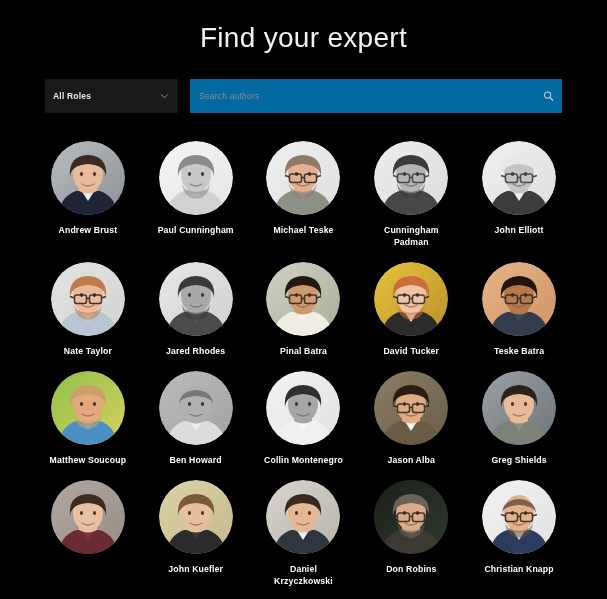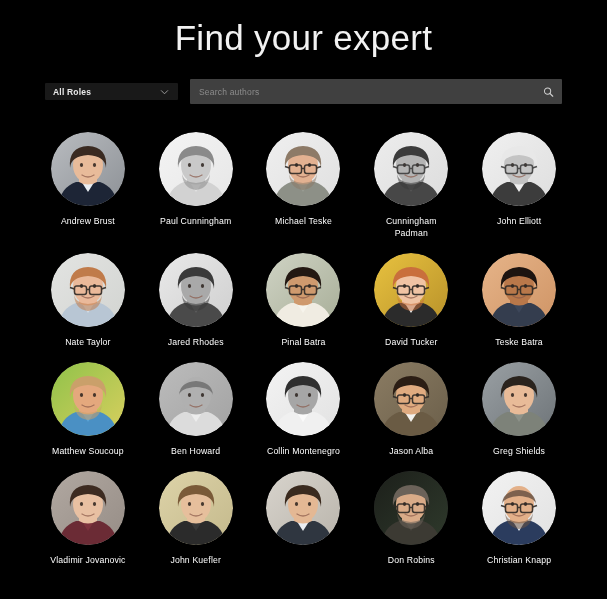--- a/index.html
+++ b/index.html
@@ -19,40 +19,40 @@
   .page {
     width: 607px;
     height: 599px;
     position: relative;
     background: #000000;
   }
 
   
   .page-title {
     text-align: center;
-    font-size: 35px;
+    font-size: 28px;
     font-weight: 400;
     letter-spacing: 0.3px;
     color: #f2f2f2;
     padding-top: 22px;
     line-height: 32px;
   }
 
   
   .filter-bar {
     display: flex;
     align-items: center;
     gap: 12px;
     padding: 0 45px;
     margin-top: 25px;
   }
 
   .select-control {
     position: relative;
-    height: 17px;
+    height: 34px;
     background: #191919;
     border: none;
     border-radius: 1px;
     display: flex;
     align-items: center;
     padding: 0 8px;
     cursor: pointer;
     flex: 0 0 auto;
   }
   .select-control.roles   { width: 133px; }
@@ -72,22 +72,22 @@
     top: 50%;
     transform: translateY(-50%);
     width: 9px;
     height: 9px;
     display: block;
   }
   .chevron svg { display: block; }
 
   .search-control {
     position: relative;
-    height: 25px;
-    background: #404040;
+    height: 34px;
+    background: #0369a1;
     border-radius: 1px;
     flex: 1 1 auto;
     display: flex;
     align-items: center;
     padding: 0 9px;
   }
 
   .search-input {
     width: 100%;
     height: 100%;
@@ -140,21 +140,21 @@
     position: relative;
     background: #2a2a2a;
     flex: 0 0 auto;
   }
 
   .avatar svg { display: block; width: 74px; height: 74px; }
 
   .expert-name {
     margin-top: 9px;
     font-size: 8.7px;
-    font-weight: 400;
+    font-weight: 700;
     line-height: 12px;
     color: #ffffff;
     text-align: center;
     letter-spacing: 0.15px;
     max-width: 80px;
     word-wrap: break-word;
   }
 </style>
 </head>
 <body>
@@ -706,21 +706,20 @@
       <ellipse cx="37" cy="33" rx="15" ry="18" fill="#e8c0a2"></ellipse>
       <path d="M19 36 Q17 15 37 14 Q57 15 55 36 Q54 24 37 23 Q20 24 19 36 Z" fill="#3d2b21"></path>
 
       <ellipse cx="30.5" cy="33" rx="1.6" ry="1.9" fill="#2a211c" opacity="0.85"></ellipse>
       <ellipse cx="43.5" cy="33" rx="1.6" ry="1.9" fill="#2a211c" opacity="0.85"></ellipse>
       <path d="M31 43 Q37 47 43 43" stroke="#8a5a4a" stroke-width="1.3" fill="none" opacity="0.7" stroke-linecap="round"></path>
 
     </g>
   </svg>
         </div>
-        <div class="expert-name">Vladimir Jovanovic</div>
       </div>
       <div class="expert-card">
         <div class="avatar">
   <svg viewBox="0 0 74 74" width="74" height="74" preserveAspectRatio="xMidYMid slice">
     <defs>
       <linearGradient id="g16" x1="0" y1="0" x2="1" y2="1">
         <stop offset="0%" stop-color="#ddd3a8"></stop>
         <stop offset="100%" stop-color="#c4b98c"></stop>
       </linearGradient>
       <clipPath id="cg16">
@@ -764,20 +763,21 @@
       <ellipse cx="37" cy="33" rx="15" ry="18" fill="#e4b894"></ellipse>
       <path d="M19 36 Q17 15 37 14 Q57 15 55 36 Q54 24 37 23 Q20 24 19 36 Z" fill="#3a2a1e"></path>
 
       <ellipse cx="30.5" cy="33" rx="1.6" ry="1.9" fill="#2a211c" opacity="0.85"></ellipse>
       <ellipse cx="43.5" cy="33" rx="1.6" ry="1.9" fill="#2a211c" opacity="0.85"></ellipse>
       <path d="M31 43 Q37 47 43 43" stroke="#8a5a4a" stroke-width="1.3" fill="none" opacity="0.7" stroke-linecap="round"></path>
 
     </g>
   </svg>
         </div>
+        <div class="expert-name">Daniel Krzyczkowski</div>
       </div>
       <div class="expert-card">
         <div class="avatar">
   <svg viewBox="0 0 74 74" width="74" height="74" preserveAspectRatio="xMidYMid slice">
     <defs>
       <linearGradient id="g18" x1="0" y1="0" x2="1" y2="1">
         <stop offset="0%" stop-color="#1c1f1a"></stop>
         <stop offset="100%" stop-color="#2f3a2c"></stop>
       </linearGradient>
       <clipPath id="cg18">

